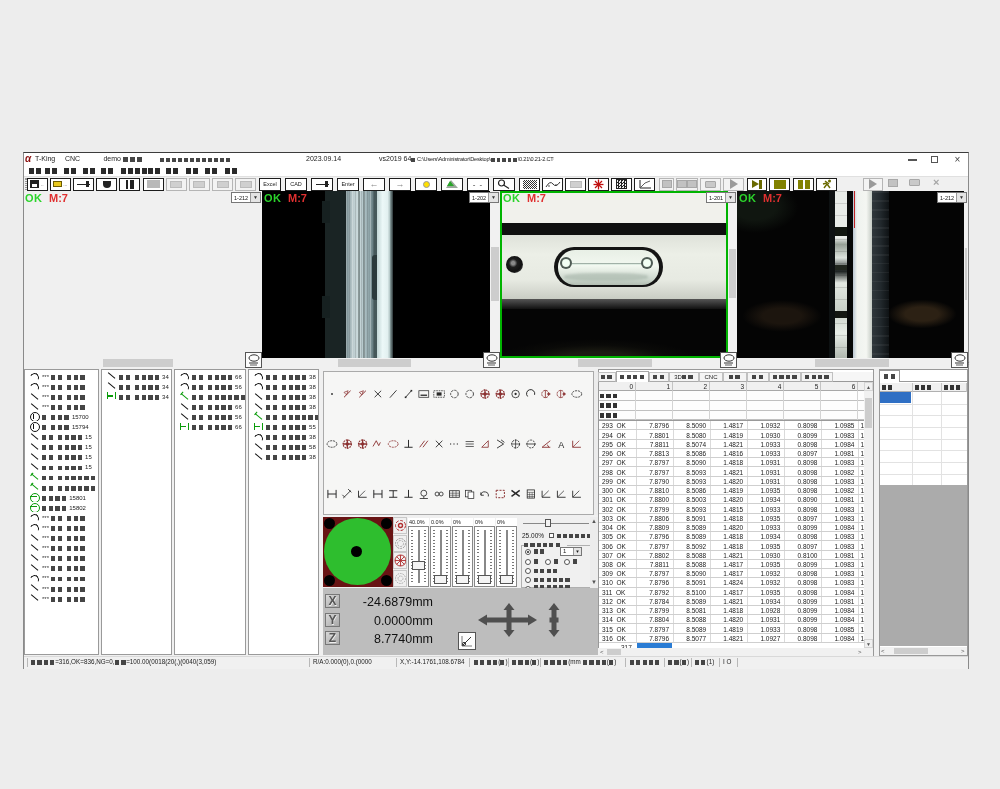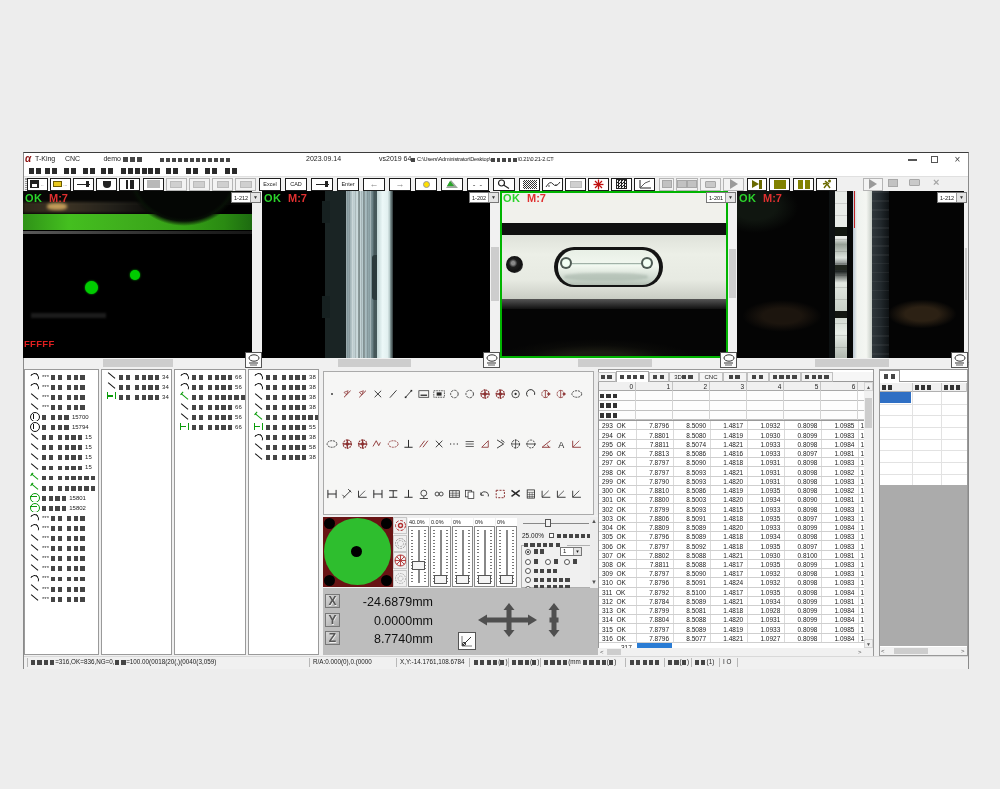--- a/index.html
+++ b/index.html
@@ -227,32 +227,20 @@
     </div>
 <div class="tbd" style="left:863px;top:177.5px;width:20px;height:13px">
       <span style="display:inline-block;width:0;height:0;border-top:5px solid rgba(0,0,0,0);border-bottom:5px solid rgba(0,0,0,0);border-left:8px solid #9a9a9a"></span>
     </div>
 <div class="ab" style="left:888px;top:179px;width:14px;height:8px;"><span style="display:inline-block;width:10px;height:8px;background:#c2c2c2;border:1px solid #a8a8a8"></span></div>
 <div class="ab" style="left:886px;top:189.5px;width:18px;height:3px;font-size:4px;color:#999;letter-spacing:1px;line-height:3px;">....</div>
 <div class="ab" style="left:909px;top:179px;width:14px;height:8px;"><span style="display:inline-block;width:11px;height:7px;background:#c9c9c9;border:1px solid #a8a8a8;border-radius:1px"></span></div>
 <div class="ab" style="left:907px;top:189.5px;width:18px;height:3px;font-size:4px;color:#999;letter-spacing:1px;line-height:3px;">....</div>
 <div class="ab" style="left:933px;top:178px;width:14px;height:9px;"><span style="font-size:11px;color:#a5a5a5;line-height:9px;font-weight:bold">×</span></div>
 <div class="ab" style="left:930px;top:189.5px;width:20px;height:3px;font-size:4px;color:#999;letter-spacing:1px;line-height:3px;">....</div>
-<div class="ab" style="left:23px;top:191px;width:229px;height:167px;background:#000;overflow:hidden;">
-      <div style="position:absolute;left:0px;top:0px;width:229px;height:14px;background:#060605;"></div>
-      <div style="position:absolute;left:0px;top:11px;width:165px;height:11px;background:linear-gradient(90deg,rgba(90,75,50,0.5),rgba(135,115,82,0.45) 25%,rgba(105,98,80,0.32) 55%,rgba(55,55,45,0.18) 80%,rgba(0,0,0,0));filter:blur(1.5px);"></div>
-      <div style="position:absolute;left:24px;top:12px;width:20px;height:7px;background:#c09a58;border-radius:40%;filter:blur(1.5px);"></div>
-      <div style="position:absolute;left:0px;top:22.5px;width:229px;height:16.5px;background:linear-gradient(90deg,#2f9217,#44bf1f 20%,#3fae1d 45%,#35a016 70%,#2a8a12 88%,#1d6b10);"></div>
-      <div style="position:absolute;left:0px;top:40px;width:229px;height:3px;background:linear-gradient(90deg,#5a5a5a,#3a3a3a 40%,#222 75%,#161616);"></div>
-      <div style="position:absolute;left:104px;top:-65px;width:114px;height:100px;border-radius:50%;background:radial-gradient(closest-side,#040604 0 84%,#071006 90%,rgba(6,10,5,0.4) 96%,rgba(5,8,4,0) 100%);"></div>
-      <div style="position:absolute;left:62px;top:89.5px;width:13px;height:13px;border-radius:50%;background:#0c0;box-shadow:0 0 2px #0c0;"></div>
-      <div style="position:absolute;left:107px;top:79px;width:10px;height:10px;border-radius:50%;background:#0c0;box-shadow:0 0 2px #0c0;"></div>
-      <div style="position:absolute;left:8px;top:122px;width:75px;height:5px;background:#1c1c1c;filter:blur(1px);"></div>
-      <div style="position:absolute;left:1px;top:147px;width:42px;height:11px;font-size:9.5px;font-weight:bold;color:#e02020;letter-spacing:0.3px;">FFFFF</div>
-    </div>
 <div class="ok" style="left:25px;top:192px;">OK</div>
     <div class="m7" style="left:49px;top:192px;">M:7</div>
 <div class="ab sb" style="left:262px;top:191px;width:0px;height:160px;"></div>
     <div class="ab sbt" style="left:263px;top:248px;width:-2px;height:55px;"></div>
     <div class="ab sb" style="left:252px;top:358px;width:-7px;height:10px;"></div>
     <div class="ab arr" style="left:254px;top:360px;">&lt;</div>
     <div class="ab sbt" style="left:103px;top:359px;width:70px;height:8px;"></div>
     <div class="ab" style="left:245px;top:352px;width:17px;height:16px;background:#fcfcfc;border:1px solid #555;"><svg width="15" height="14">
         <ellipse cx="8" cy="5" rx="5" ry="3.2" fill="none" stroke="#333" stroke-width="1"></ellipse>
         <line x1="3" y1="10" x2="12" y2="10" stroke="#333" stroke-width="1"></line>

